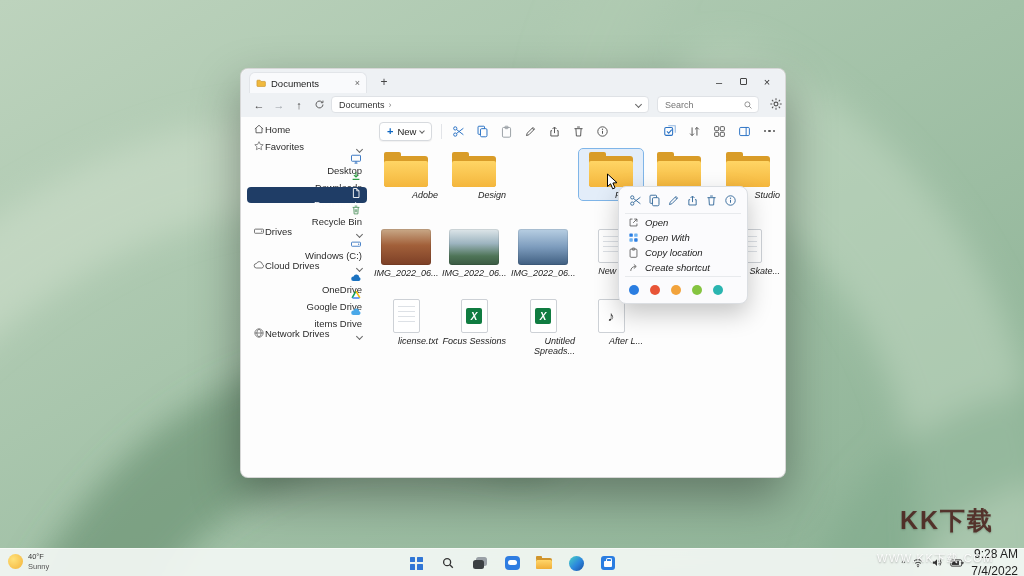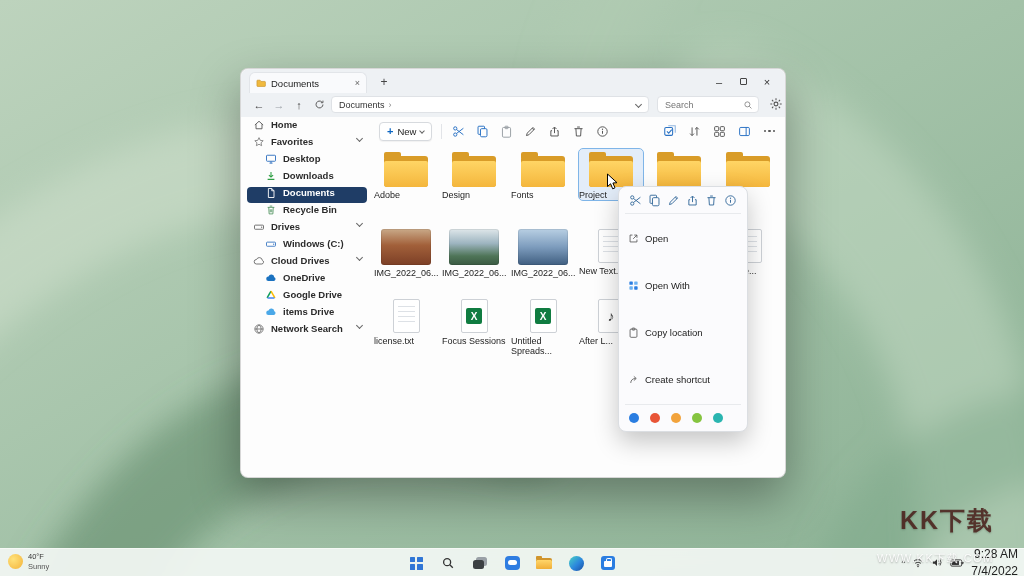--- a/index.html
+++ b/index.html
@@ -26,48 +26,48 @@
   .cmdbar{position:absolute;left:132px;top:48px;right:0;height:28px;display:flex;align-items:center;gap:9px;padding-left:6px;}
   .newbtn{display:flex;align-items:center;gap:4px;background:#fff;border:1px solid #d7dade;border-radius:4px;height:19px;padding:0 7px;font-size:9.5px;color:#222;box-shadow:0 1px 1px rgba(0,0,0,.05);}
   .plus{color:#0c66c2;font-weight:bold;font-size:11px;line-height:1;}
   .vdiv{width:1px;height:15px;background:#e2e4e8;}
   .ci{width:15px;height:15px;display:flex;align-items:center;justify-content:center;}
   .cbar-right{position:absolute;right:8px;top:48px;height:28px;display:flex;align-items:center;gap:10px;}
   .dots{display:flex;gap:2px;}
   .dots i{width:2.5px;height:2.5px;border-radius:50%;background:#555;}
   
   .sidebar{position:absolute;left:0;top:48px;bottom:18px;width:132px;}
-  .side-item{position:absolute;left:6px;right:6px;height:16px;display:flex;align-items:flex-start;gap:6px;padding:0 5px 0 6px;border-radius:4px;font-size:9.5px;color:#2b2b2b;white-space:nowrap;font-weight:bold;}
-  .side-item.sub{padding-left:18px;}
+  .side-item{position:absolute;left:6px;right:6px;height:16px;display:flex;align-items:flex-end;gap:0;padding:0 5px 0 6px;border-radius:4px;font-size:9.5px;color:#2b2b2b;white-space:nowrap;}
+  .side-item.sub{padding-left:18px;flex-direction:column;}
   .side-item.sel{background:#1f3d66;color:#fff;}
   .side-item svg{flex:none;}
   .sv{margin-left:auto;}
   
   .files{position:absolute;left:132px;top:76px;right:0;bottom:18px;}
-  .cell{position:absolute;width:64px;text-align:left;padding-top:4px;border-radius:4px;}
+  .cell{position:absolute;width:64px;text-align:right;padding-top:4px;border-radius:4px;font-style:italic;}
   .cell .nm{font-size:9px;color:#1d1d1d;margin-top:3px;line-height:1.15;min-height:10px;}
   .cell.sel{background:rgba(68,142,224,.14);outline:1px solid #7fb5e8;}
   .fold{position:relative;width:44px;height:34px;margin:0 auto;}
   .fold .bk{position:absolute;left:0;right:0;top:3px;bottom:0;background:#d99c28;border-radius:3px;}
   .fold .bk::before{content:"";position:absolute;left:0;top:-4px;width:17px;height:6px;background:#d99c28;border-radius:2px 2px 0 0;}
   .fold .fr{position:absolute;left:0;right:0;bottom:0;height:26px;background:linear-gradient(180deg,#ffd565,#f4b63c);border-radius:2px 2px 3px 3px;}
   .thumb{width:50px;height:36px;margin:0 auto;border-radius:3px;box-shadow:0 0 0 1px rgba(0,0,0,.08) inset;}
   .t1{background:linear-gradient(180deg,#c9a988 0%,#a2603a 45%,#7c3f26 100%);}
   .t2{background:linear-gradient(180deg,#dfe7ea 0%,#9db4c0 40%,#4f7558 75%,#3a5a42 100%);}
   .t3{background:linear-gradient(180deg,#b8cfe3 0%,#7d9cbd 50%,#3f5e80 100%);}
   .page{position:relative;width:27px;height:34px;margin:0 auto;background:#fff;border:1px solid #cdd1d6;border-radius:2px;}
   .page.lines::after{content:"";position:absolute;left:4px;right:4px;top:6px;height:20px;background:repeating-linear-gradient(to bottom,#dde1e6 0 1px,transparent 1px 5px);}
   .xbadge{position:absolute;left:50%;top:50%;transform:translate(-50%,-50%);width:16px;height:16px;background:#107c41;color:#fff;font-size:10px;font-weight:bold;display:flex;align-items:center;justify-content:center;border-radius:2px;}
   .mnote{position:absolute;left:50%;top:50%;transform:translate(-50%,-52%);font-size:14px;color:#333;}
   
   .statusbar{position:absolute;left:0;right:0;bottom:0;height:18px;border-top:1px solid #e9ebee;display:flex;align-items:center;gap:16px;padding-left:138px;font-size:9px;color:#444;background:#fdfdfd;border-radius:0 0 8px 8px;}
   
   .cmenu{position:absolute;left:377px;top:117px;width:130px;background:#fbfbfd;border:1px solid #dbdee2;border-radius:8px;box-shadow:0 10px 24px rgba(0,0,0,.22);z-index:30;font-size:9.5px;color:#222;}
   .cm-actions{display:flex;justify-content:space-between;align-items:center;padding:7px 10px 5px;}
-  .cm-item{display:flex;align-items:flex-start;gap:6px;padding:18px 9px;white-space:nowrap;}
+  .cm-item{display:flex;align-items:flex-start;gap:6px;padding:2px 9px;white-space:nowrap;font-style:italic;}
   .cm-sep{height:1px;background:#e8eaed;margin:1px 6px;}
   .cm-tags{display:flex;gap:11px;padding:7px 10px 8px;}
   .dot{width:10px;height:10px;border-radius:50%;}
   
   .taskbar{position:absolute;left:0;right:0;bottom:0;height:28px;background:rgba(243,247,244,.92);backdrop-filter:blur(8px);border-top:1px solid rgba(255,255,255,.5);z-index:50;}
   .tb-weather{position:absolute;left:8px;top:3px;display:flex;gap:5px;align-items:center;}
   .sun{width:15px;height:15px;border-radius:50%;background:radial-gradient(circle at 35% 35%,#ffe27a,#f3b33a);}
   .wtxt{font-size:7.5px;line-height:1.3;color:#333;}
   .wtxt .cond{color:#555;}
   .tb-center{position:absolute;left:50%;top:2px;transform:translateX(-50%);display:flex;gap:8px;}
@@ -339,47 +339,40 @@
         <svg width="12" height="12" viewBox="0 0 16 16">
             <path d="M4.5 12a3 3 0 0 1 .2-6A4 4 0 0 1 12.4 7 2.6 2.6 0 0 1 11.7 12z" fill="#4aa8e8"></path>
           </svg>
         <span>items Drive</span>
       </div>
       <div class="side-item" style="top:206px">
         <svg width="12" height="12" viewBox="0 0 16 16">
             <circle cx="8" cy="8" r="5.5" fill="none" stroke="#666" stroke-width="1.1"></circle>
             <path d="M2.5 8h11M8 2.5c-3.8 3.4-3.8 7.6 0 11M8 2.5c3.8 3.4 3.8 7.6 0 11" fill="none" stroke="#666" stroke-width="1.1"></path>
           </svg>
-        <span>Network Search</span>
+        <span>Network Drives</span>
         <span class="sv chev"></span>
       </div>
     </div>
 
     <div class="files">
 
       <div class="cell" style="left:1px;top:4px">
         <div class="fold">
             <i class="bk"></i>
             <i class="fr"></i>
           </div>
         <div class="nm">Adobe</div>
       </div>
       <div class="cell" style="left:69px;top:4px">
         <div class="fold">
             <i class="bk"></i>
             <i class="fr"></i>
           </div>
         <div class="nm">Design</div>
-      </div>
-      <div class="cell" style="left:138px;top:4px">
-        <div class="fold">
-            <i class="bk"></i>
-            <i class="fr"></i>
-          </div>
-        <div class="nm">Fonts</div>
       </div>
       <div class="cell sel" style="left:206px;top:4px">
         <div class="fold">
             <i class="bk"></i>
             <i class="fr"></i>
           </div>
         <div class="nm">Project</div>
       </div>
       <div class="cell" style="left:274px;top:4px">
         <div class="fold">

